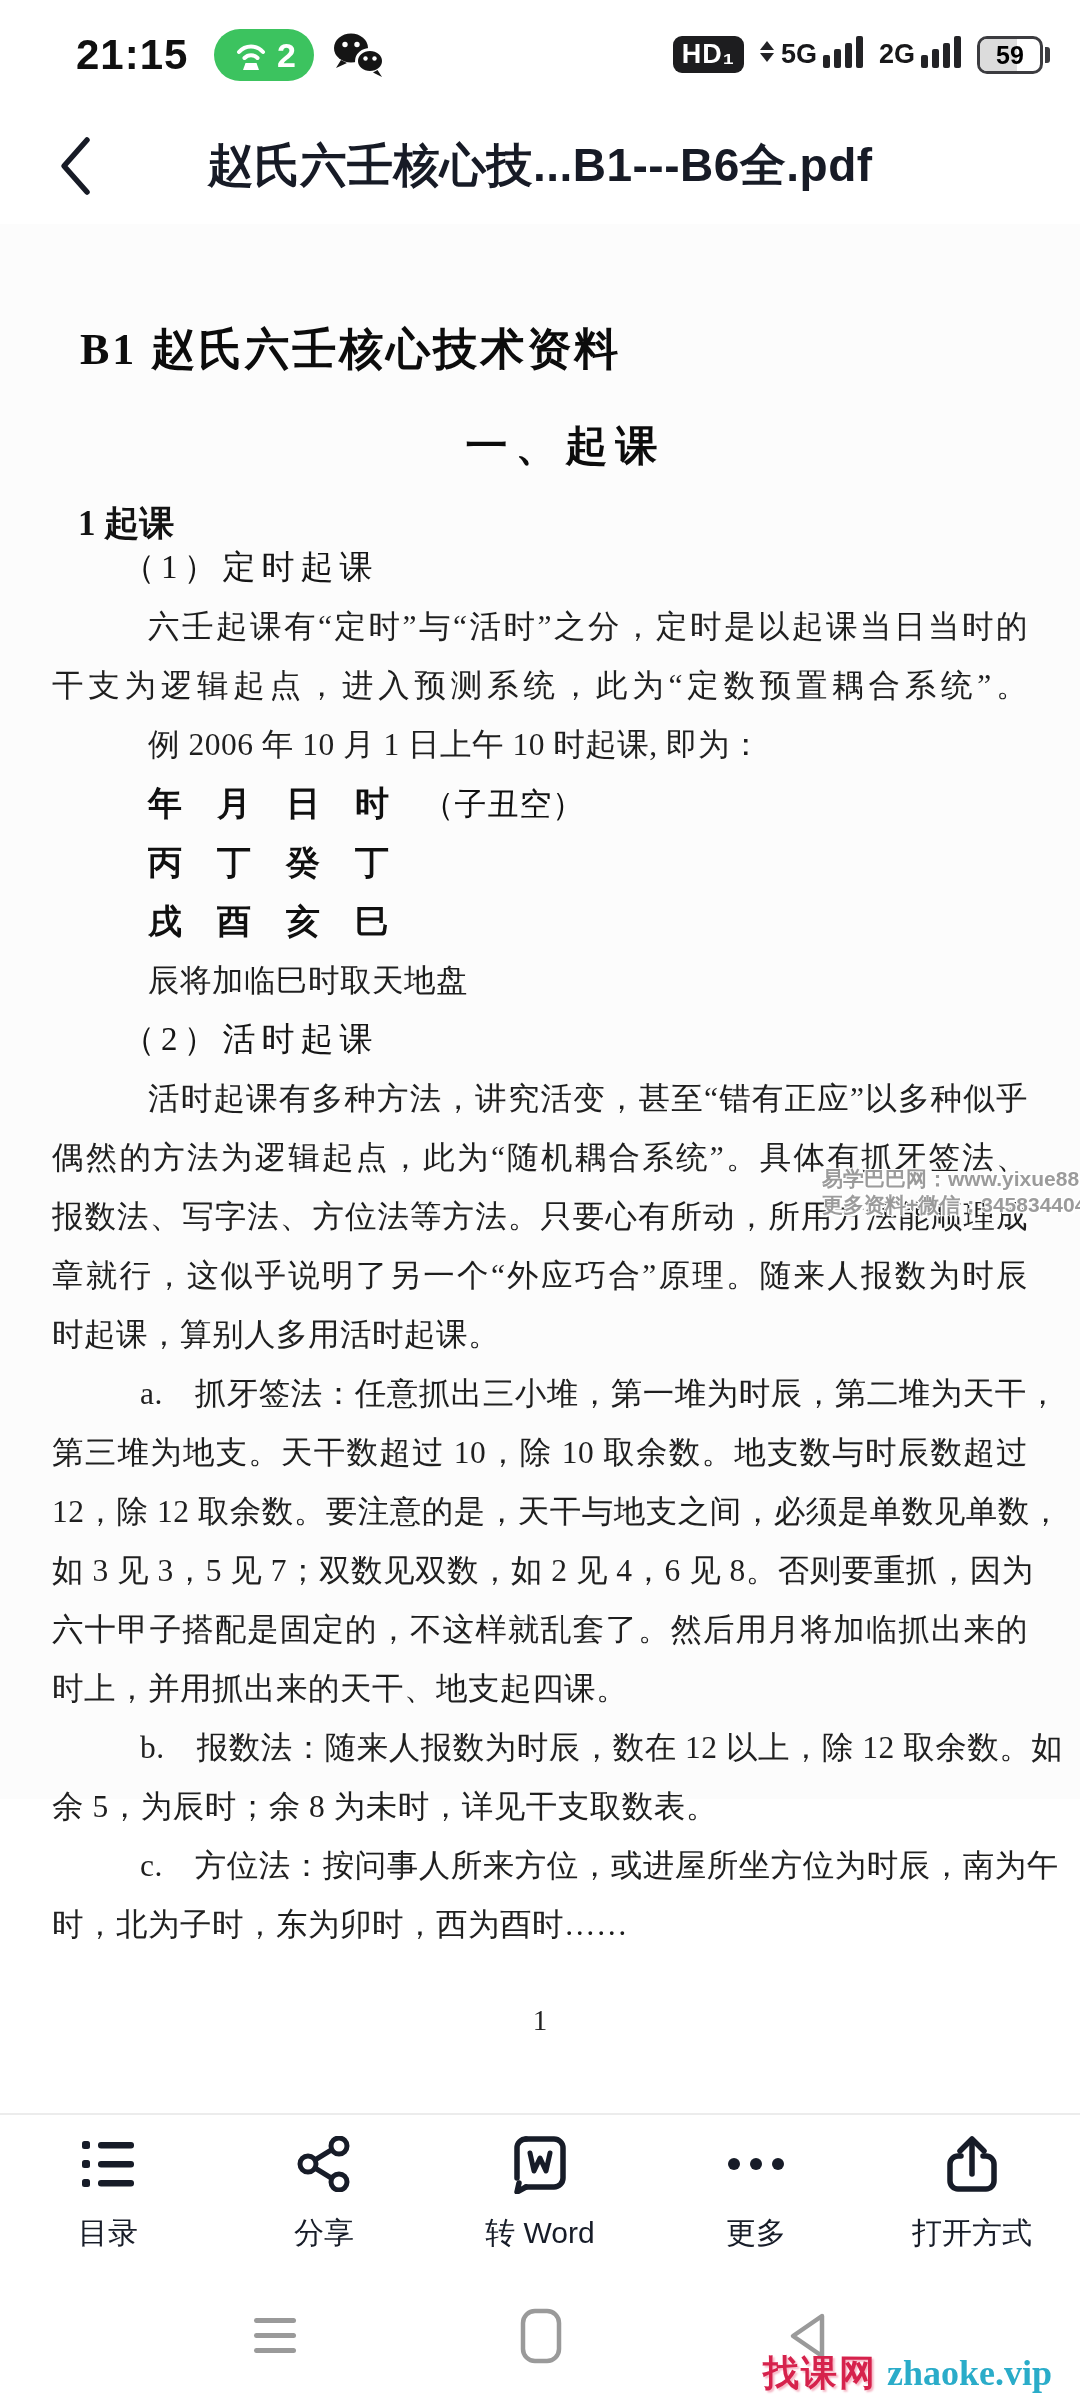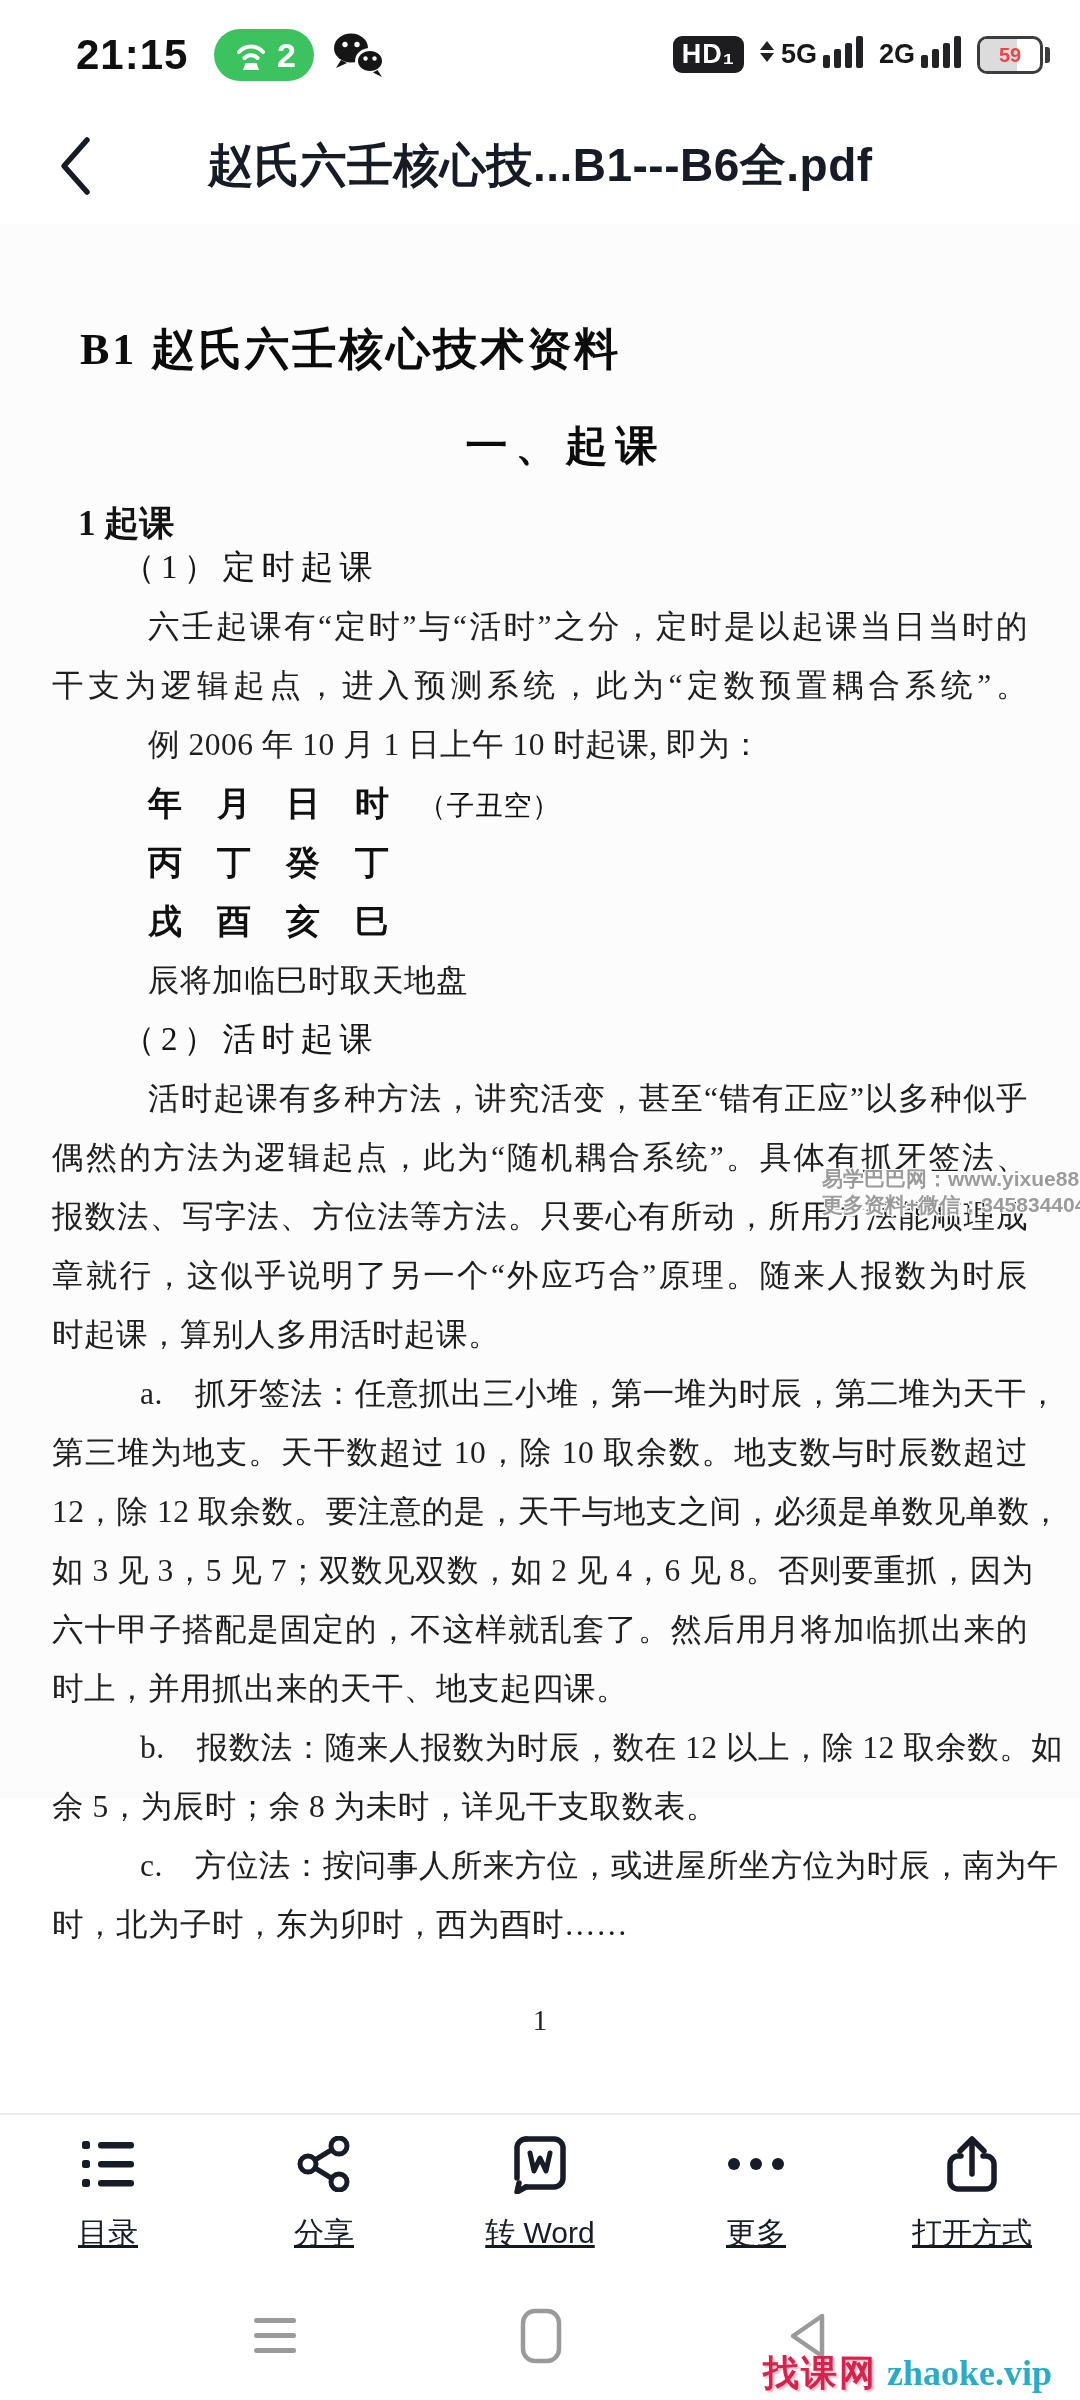--- a/index.html
+++ b/index.html
@@ -19,47 +19,47 @@
   .sig .lbl { font-size:27px; font-weight:700; color:#18181a; margin-right:3px; line-height:1; }
   .bars { display:flex; align-items:flex-end; gap:4px; }
   .bars i { display:block; width:7px; background:#232326; border-radius:2px; }
   .updown { display:flex; flex-direction:column; gap:3px; margin-right:4px; margin-bottom:6px; }
   .updown i { display:block; width:0; height:0; border-left:7px solid transparent; border-right:7px solid transparent; }
   .updown .u { border-bottom:9px solid #232326; }
   .updown .d { border-top:9px solid #232326; }
   .battery { display:flex; align-items:center; }
   .bat-body { width:66px; height:38px; border:3px solid #3c3c40; border-radius:10px; background:#fff; position:relative; overflow:hidden; display:flex; align-items:center; justify-content:center; }
   .bat-fill { position:absolute; left:0; top:0; bottom:0; width:62%; background:#dcdcdc; }
-  .bat-num { position:relative; font-size:20px; font-weight:600; color:#ef4444; }
+  .bat-num { position:relative; font-size:25px; font-weight:600; color:#000000; }
   .bat-nub { width:5px; height:16px; background:#3c3c40; border-radius:0 3px 3px 0; margin-left:2px; }
 
   
   .header { position:absolute; top:100px; left:0; right:0; height:132px; display:flex; align-items:center; }
   .back-btn { position:absolute; left:50px; top:50%; transform:translateY(-50%); width:50px; height:64px; display:flex; align-items:center; justify-content:center; }
   .hdr-title { width:100%; text-align:center; font-size:46px; font-weight:700; color:#171b26; letter-spacing:0.5px; }
   .hdr-divider { position:absolute; top:232px; left:0; right:0; height:2px; background:#d8d8d8; }
 
   
   .doc { position:absolute; top:224px; left:0; right:0; height:1575px; background:#fcfcfc; font-family:"Liberation Serif","DejaVu Serif",serif; color:#1f1f1f; }
   .doc-title { margin:100px 0 0 80px; font-size:44px; line-height:52px; font-weight:700; color:#0c0c0c; letter-spacing:3px; }
   .doc-heading { margin-top:44px; line-height:52px; font-size:42px; font-weight:700; color:#0c0c0c; text-align:center; letter-spacing:8px; padding-left:51px; }
   .doc-sub1 { margin:30px 0 0 78px; font-size:35px; line-height:44px; font-weight:700; color:#131313; }
   .doc-lines { margin-top:-8px; }
   .ln { height:59px; line-height:59px; margin:0 52px; font-size:31.5px; letter-spacing:0.5px; white-space:nowrap; }
   .ln.sub { margin-left:122px; font-size:33px; letter-spacing:6px; font-weight:500; color:#161616; }
   .ln.ind { text-indent:96px; }
   .ln.aind { text-indent:88px; }
   .ln.full { text-align:justify; text-align-last:justify; text-justify:inter-character; }
   .ln.pill { text-indent:96px; font-weight:700; font-size:34px; color:#101010; }
-  .ln.pill .note { font-weight:400; font-size:28px; }
+  .ln.pill .note { font-weight:400; font-size:32px; }
   .page-num { margin-top:46px; height:40px; line-height:40px; text-align:center; font-size:29px; color:#222; }
   .doc-wm { position:absolute; top:942px; left:822px; z-index:5; font-family:"Liberation Sans","DejaVu Sans",sans-serif; font-weight:700; font-size:21px; line-height:26px; color:#9b9b9b; white-space:nowrap; text-shadow:2px 2px 0 #ffffff, -1px -1px 0 #ffffff, 1px -1px 0 #ffffff, -1px 1px 0 #ffffff; }
 
   
-  .toolbar { position:absolute; top:2113px; left:0; right:0; height:177px; background:#fff; border-top:2px solid #ececec; display:flex; padding-top:20px;text-decoration:underline; }
+  .toolbar { position:absolute; top:2113px; left:0; right:0; height:177px; background:#fff; border-top:2px solid #ececec; display:flex; padding-top:20px; }
   .tb-item { flex:1; display:flex; flex-direction:column; align-items:center; }
   .tb-ico { height:58px; display:flex; align-items:center; justify-content:center; }
   .tb-lbl { margin-top:20px; font-size:30px; color:#171c28; }
 
   
   .navbar { position:absolute; top:2290px; left:0; right:0; height:110px; display:flex; align-items:center; justify-content:center; gap:222px; padding-bottom:18px; }
   .nav-ico { display:flex; align-items:center; justify-content:center; }
 
   
   .site-wm { position:absolute; right:28px; bottom:2px; z-index:9; white-space:nowrap; font-size:36px; }

